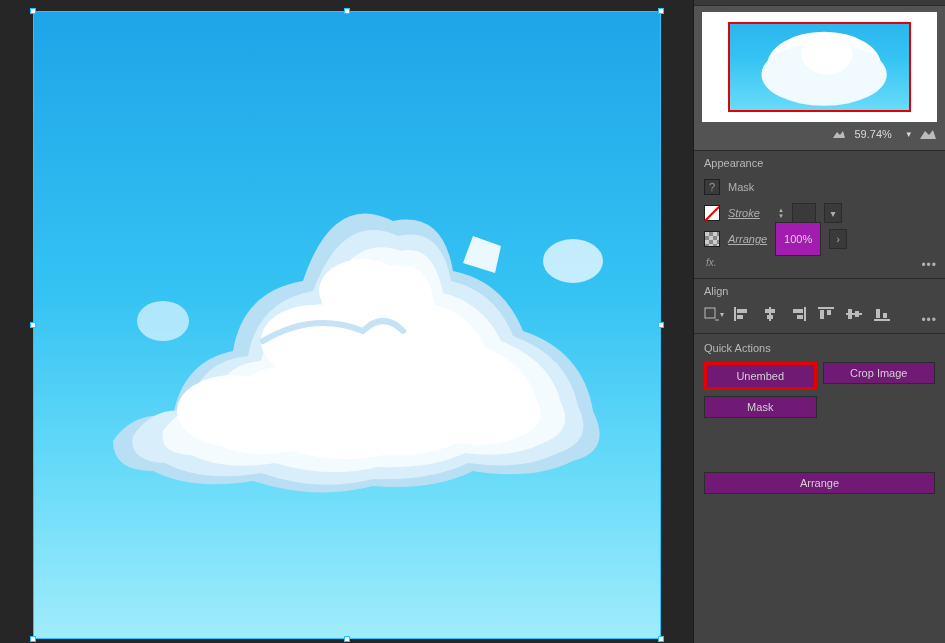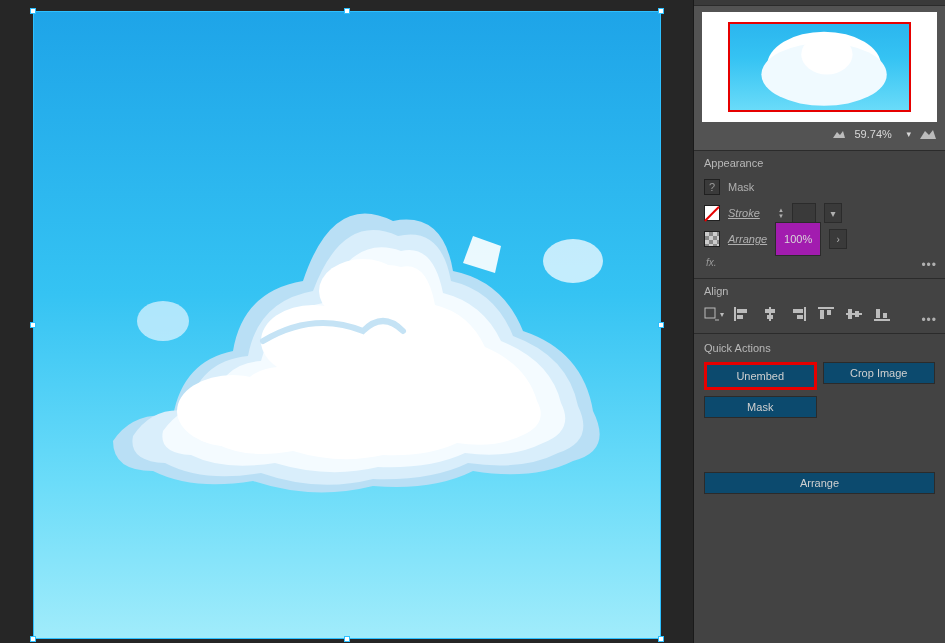--- a/index.html
+++ b/index.html
@@ -47,21 +47,21 @@
     .stroke-style { background: #3a3a3a; border: 1px solid #2b2b2b; width: 24px; height: 20px; }
     .fx-row { color: #999; font-style: italic; font-size: 10px; padding: 2px 0 0 2px; }
     .ellipsis { position: absolute; right: 8px; bottom: 6px; color: #b0b0b0; letter-spacing: 1px; font-size: 12px; cursor: pointer; }
     
     .align-row { display: flex; gap: 8px; align-items: center; margin-top: 6px; }
     .align-icon { width: 20px; height: 18px; display: flex; align-items: center; justify-content: center; cursor: pointer; }
     .align-icon svg { width: 16px; height: 14px; }
     
     .qa-section { padding: 8px 10px; }
     .qa-grid { display: flex; flex-wrap: wrap; gap: 6px; margin-top: 6px; }
-    .qa-btn { background: #0c4a6e; border: 1px solid #2b2b2b; height: 22px; display: flex; align-items: center; justify-content: center; color: #d0d0d0; font-size: 11px; cursor: pointer; }
+    .qa-btn { background: #701a75; border: 1px solid #2b2b2b; height: 22px; display: flex; align-items: center; justify-content: center; color: #d0d0d0; font-size: 11px; cursor: pointer; }
     .qa-half { width: calc(50% - 3px); }
     .qa-full { width: 100%; margin-top: 48px; }
     .qa-highlight { border: 3px solid #e60000; height: 28px; }
     .tab-strip { height: 6px; background: #3a3a3a; margin: -6px -8px 6px -8px; border-bottom: 1px solid #2b2b2b; }
   </style>
 </head>
 <body>
 
 <div class="canvas-area">
   <div class="canvas-image">

